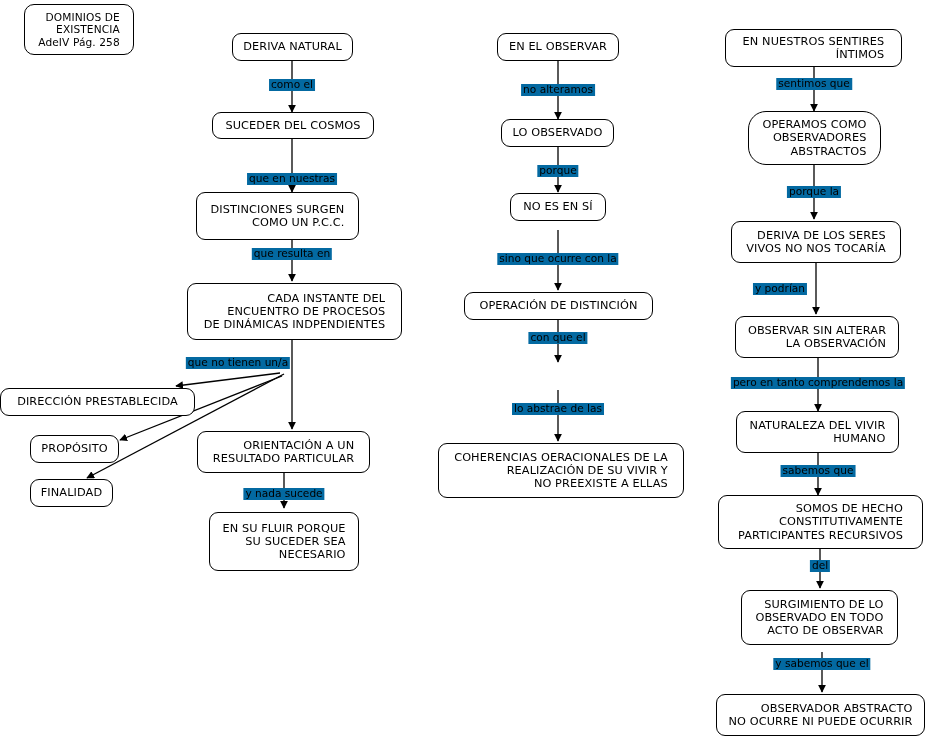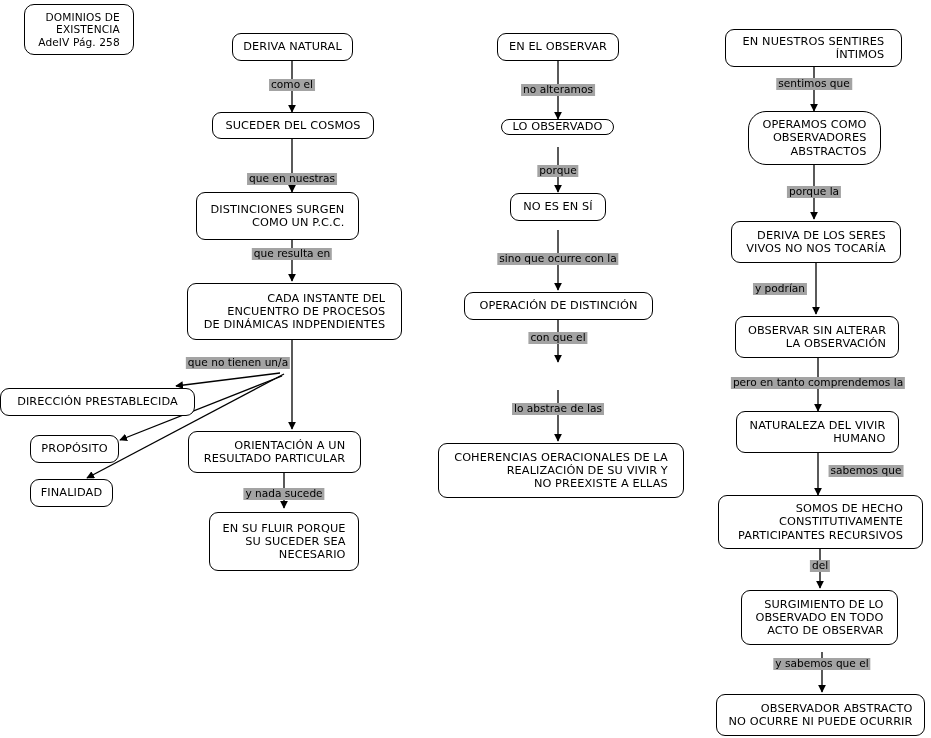--- a/index.html
+++ b/index.html
@@ -46,21 +46,21 @@
     border-radius: 10px;
   }
   .edge-label {
     position: absolute;
     color: #000000;
     font-size: 10.6px;
     line-height: 1.1;
     white-space: nowrap;
     text-align: center;
     transform: translateX(-50%);
-    background: #a3a3a3;
+    background: #0369a1;
     padding: 0 2px;
     z-index: 3;
   }
 </style>
 </head>
 <body>
 
 <div id="canvas">
 
   <svg id="edges" viewBox="0 0 931 738" xmlns="http://www.w3.org/2000/svg">
@@ -118,34 +118,34 @@
 DE DINÁMICAS INDPENDIENTES</div>
 
   <div class="edge-label" style="left:238px; top:357px;">que no tienen un/a</div>
 
   <div class="node" style="left:0px; top:388px; width:195px; height:28px;">DIRECCIÓN PRESTABLECIDA</div>
 
   <div class="node" style="left:30px; top:435px; width:89px; height:28px;">PROPÓSITO</div>
 
   <div class="node" style="left:30px; top:479px; width:83px; height:28px;">FINALIDAD</div>
 
-  <div class="node" style="left:188px; top:431px; width:173px; height:42px;">ORIENTACIÓN A UN
+  <div class="node" style="left:197px; top:431px; width:173px; height:42px;">ORIENTACIÓN A UN
 RESULTADO PARTICULAR</div>
 
   <div class="edge-label" style="left:284px; top:488px;">y nada sucede</div>
 
   <div class="node" style="left:209px; top:512px; width:150px; height:59px;">EN SU FLUIR PORQUE
 SU SUCEDER SEA
 NECESARIO</div>
 
   <div class="node" style="left:497px; top:33px; width:122px; height:28px;">EN EL OBSERVAR</div>
 
   <div class="edge-label" style="left:558px; top:84px;">no alteramos</div>
 
-  <div class="node" style="left:501px; top:119px; width:113px; height:16px;">LO OBSERVADO</div>
+  <div class="node" style="left:501px; top:119px; width:113px; height:28px;">LO OBSERVADO</div>
 
   <div class="edge-label" style="left:558px; top:165px;">porque</div>
 
   <div class="node" style="left:510px; top:193px; width:96px; height:28px;">NO ES EN SÍ</div>
 
   <div class="edge-label" style="left:558px; top:253px;">sino que ocurre con la</div>
 
   <div class="node" style="left:464px; top:292px; width:189px; height:28px;">OPERACIÓN DE DISTINCIÓN</div>
 
   <div class="edge-label" style="left:558px; top:332px;">con que el</div>
@@ -174,21 +174,21 @@
   <div class="edge-label" style="left:780px; top:283px;">y podrían</div>
 
   <div class="node" style="left:735px; top:316px; width:164px; height:42px;">OBSERVAR SIN ALTERAR
 LA OBSERVACIÓN</div>
 
   <div class="edge-label" style="left:818px; top:377px;">pero en tanto comprendemos la</div>
 
   <div class="node" style="left:736px; top:411px; width:163px; height:42px;">NATURALEZA DEL VIVIR
 HUMANO</div>
 
-  <div class="edge-label" style="left:866px; top:465px;">sabemos que</div>
+  <div class="edge-label" style="left:818px; top:465px;">sabemos que</div>
 
   <div class="node" style="left:718px; top:495px; width:205px; height:54px;">SOMOS DE HECHO
 CONSTITUTIVAMENTE
 PARTICIPANTES RECURSIVOS</div>
 
   <div class="edge-label" style="left:820px; top:560px;">del</div>
 
   <div class="node" style="left:741px; top:590px; width:157px; height:55px;">SURGIMIENTO DE LO
 OBSERVADO EN TODO
 ACTO DE OBSERVAR</div>

